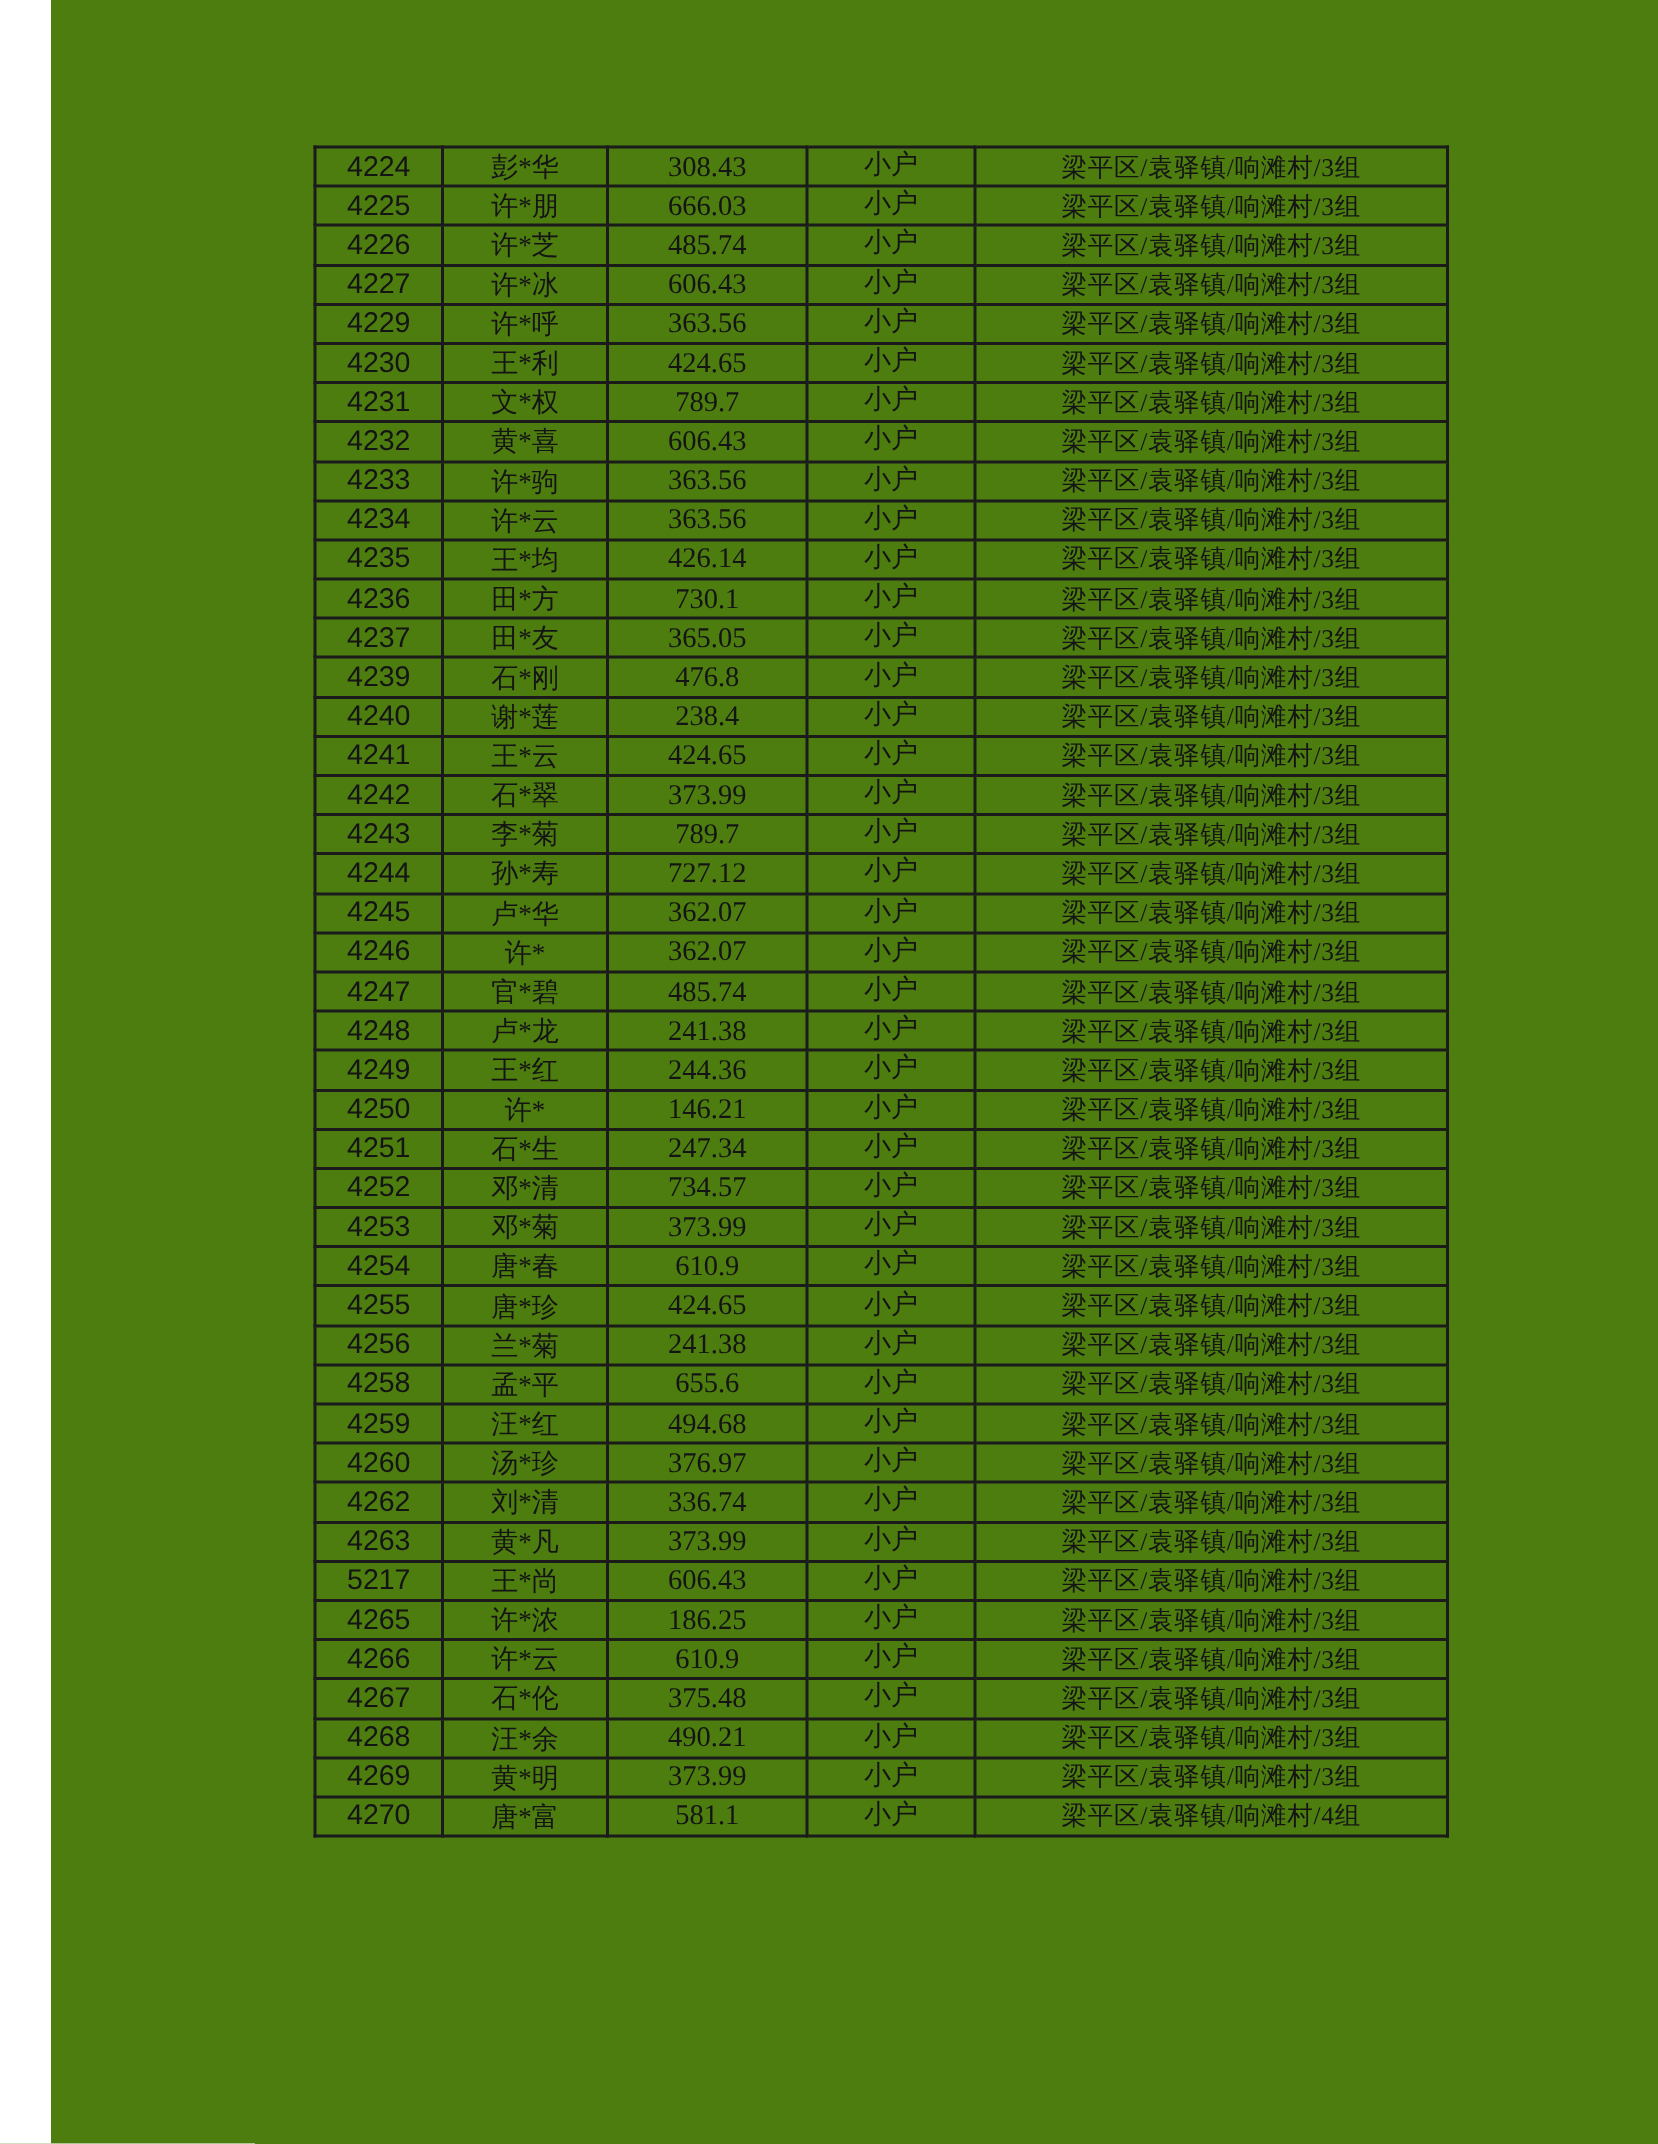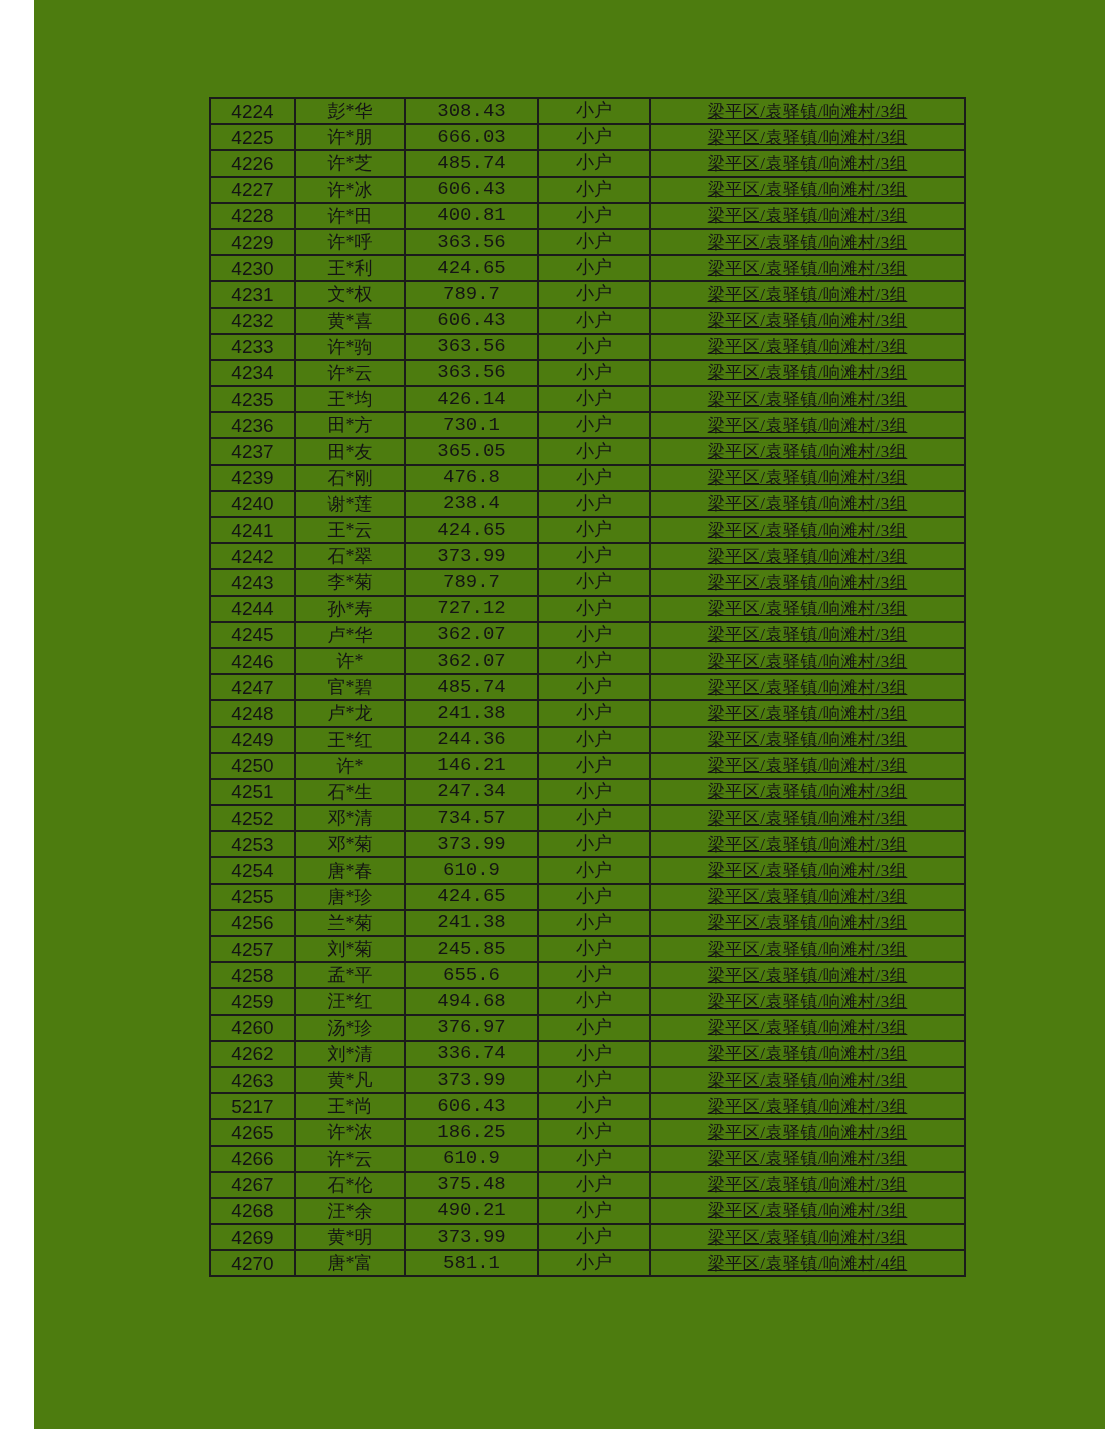--- a/index.html
+++ b/index.html
@@ -39,34 +39,33 @@
   td.col-0 {
     font-family: "Liberation Sans", "DejaVu Sans", sans-serif;
     font-size: 19px;
   }
   td.col-1 {
     font-family: "Liberation Serif", "DejaVu Serif", serif;
     font-size: 18px;
     color: #222222;
   }
   td.col-2 {
-    font-family: Liberation Mono, monospace;
+    font-family: Liberation Serif, serif;
     font-size: 19px;
   }
   td.col-3 {
     font-family: Liberation Mono, monospace;
     font-size: 18px;
     color: #222222;
   }
   td.col-4 {
     font-family: "Liberation Serif", "DejaVu Serif", serif;
     font-size: 17px;
     color: #222222;
     letter-spacing: 0.5px;
-    text-decoration: underline;
   }
 </style>
 </head>
 <body>
 
 <div class="page">
   <table class="records">
     <colgroup>
       <col style="width:85px">
       <col style="width:110px">
@@ -97,27 +96,20 @@
           <td class="col-4">梁平区/袁驿镇/响滩村/3组</td>
         </tr>
         <tr>
           <td class="col-0">4227</td>
           <td class="col-1">许*冰</td>
           <td class="col-2">606.43</td>
           <td class="col-3">小户</td>
           <td class="col-4">梁平区/袁驿镇/响滩村/3组</td>
         </tr>
         <tr>
-          <td class="col-0">4228</td>
-          <td class="col-1">许*田</td>
-          <td class="col-2">400.81</td>
-          <td class="col-3">小户</td>
-          <td class="col-4">梁平区/袁驿镇/响滩村/3组</td>
-        </tr>
-        <tr>
           <td class="col-0">4229</td>
           <td class="col-1">许*呼</td>
           <td class="col-2">363.56</td>
           <td class="col-3">小户</td>
           <td class="col-4">梁平区/袁驿镇/响滩村/3组</td>
         </tr>
         <tr>
           <td class="col-0">4230</td>
           <td class="col-1">王*利</td>
           <td class="col-2">424.65</td>
@@ -289,27 +281,20 @@
           <td class="col-0">4255</td>
           <td class="col-1">唐*珍</td>
           <td class="col-2">424.65</td>
           <td class="col-3">小户</td>
           <td class="col-4">梁平区/袁驿镇/响滩村/3组</td>
         </tr>
         <tr>
           <td class="col-0">4256</td>
           <td class="col-1">兰*菊</td>
           <td class="col-2">241.38</td>
-          <td class="col-3">小户</td>
-          <td class="col-4">梁平区/袁驿镇/响滩村/3组</td>
-        </tr>
-        <tr>
-          <td class="col-0">4257</td>
-          <td class="col-1">刘*菊</td>
-          <td class="col-2">245.85</td>
           <td class="col-3">小户</td>
           <td class="col-4">梁平区/袁驿镇/响滩村/3组</td>
         </tr>
         <tr>
           <td class="col-0">4258</td>
           <td class="col-1">孟*平</td>
           <td class="col-2">655.6</td>
           <td class="col-3">小户</td>
           <td class="col-4">梁平区/袁驿镇/响滩村/3组</td>
         </tr>

